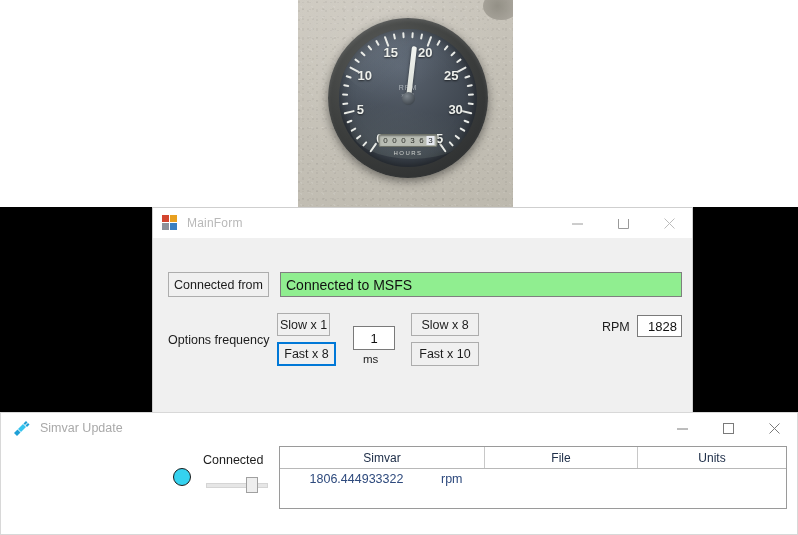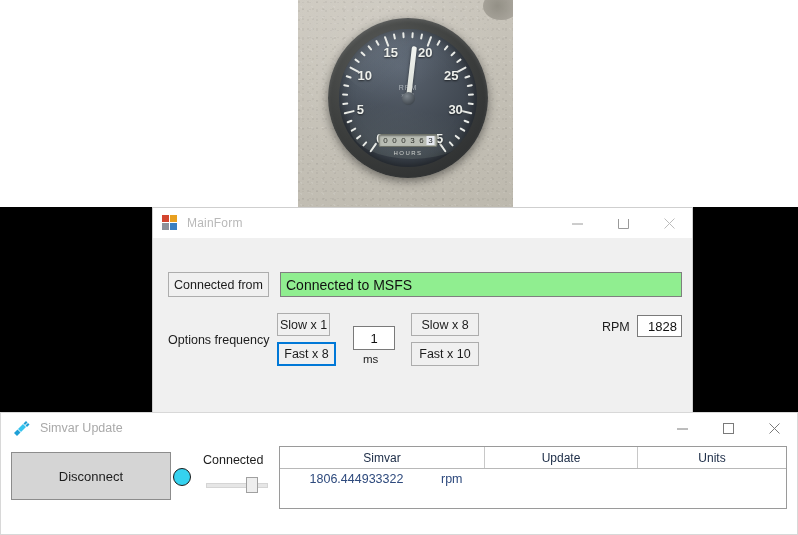--- a/index.html
+++ b/index.html
@@ -509,32 +509,31 @@
           <svg width="11" height="11" viewBox="0 0 11 11">
               <line x1="0.5" y1="0.5" x2="10.5" y2="10.5" stroke="#7a7a7a" stroke-width="1"></line>
               <line x1="10.5" y1="0.5" x2="0.5" y2="10.5" stroke="#7a7a7a" stroke-width="1"></line>
             </svg>
         </div>
       </div>
     </div>
 
 
     <div class="sv-body">
-      <div id="disconnect-btn">Disconnect</div>
       <div id="status-light"></div>
       <div id="frequency-label">Connected</div>
       <div id="frequency-slider">
         <div class="track"></div>
         <div class="thumb" style="left: 40px;"></div>
       </div>
 
       <div class="sv-table">
         <div class="sv-thead" id="sv-thead">
             <div class="sv-th col-simvar">Simvar</div>
-            <div class="sv-th col-value">Update</div>
+            <div class="sv-th col-value">File</div>
             <div class="sv-th col-units">Units</div>
           </div>
         <div id="sv-tbody">
             <div class="sv-row">
               <div class="sv-td td-value">1806.444933322</div>
               <div class="sv-td td-units">rpm</div>
             </div>
           </div>
       </div>
     </div>

